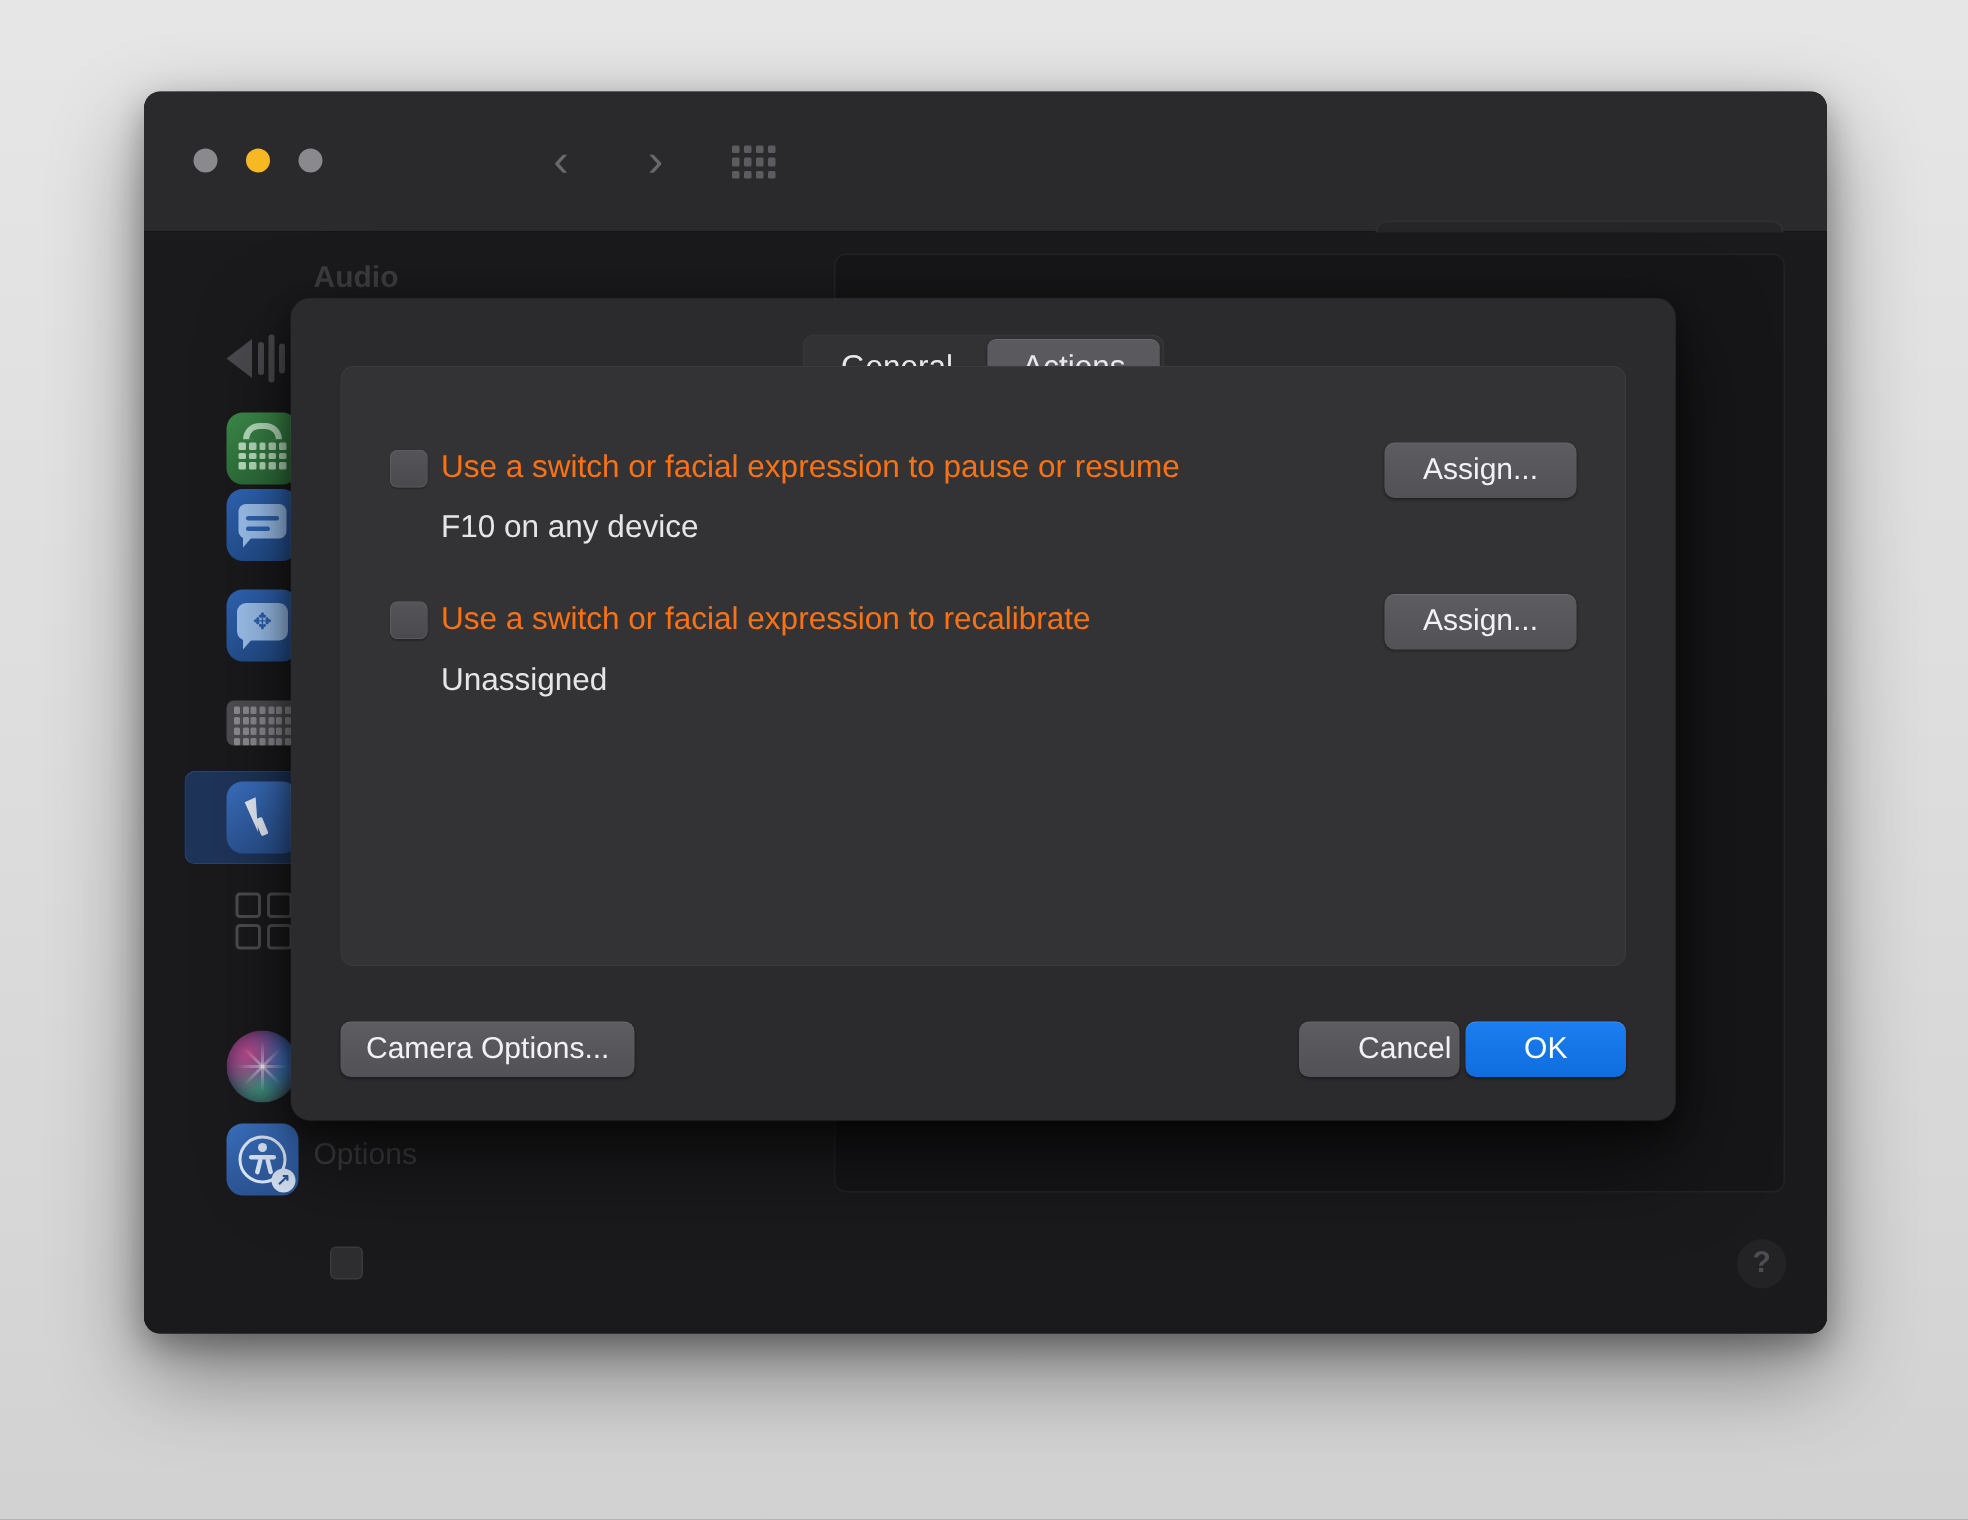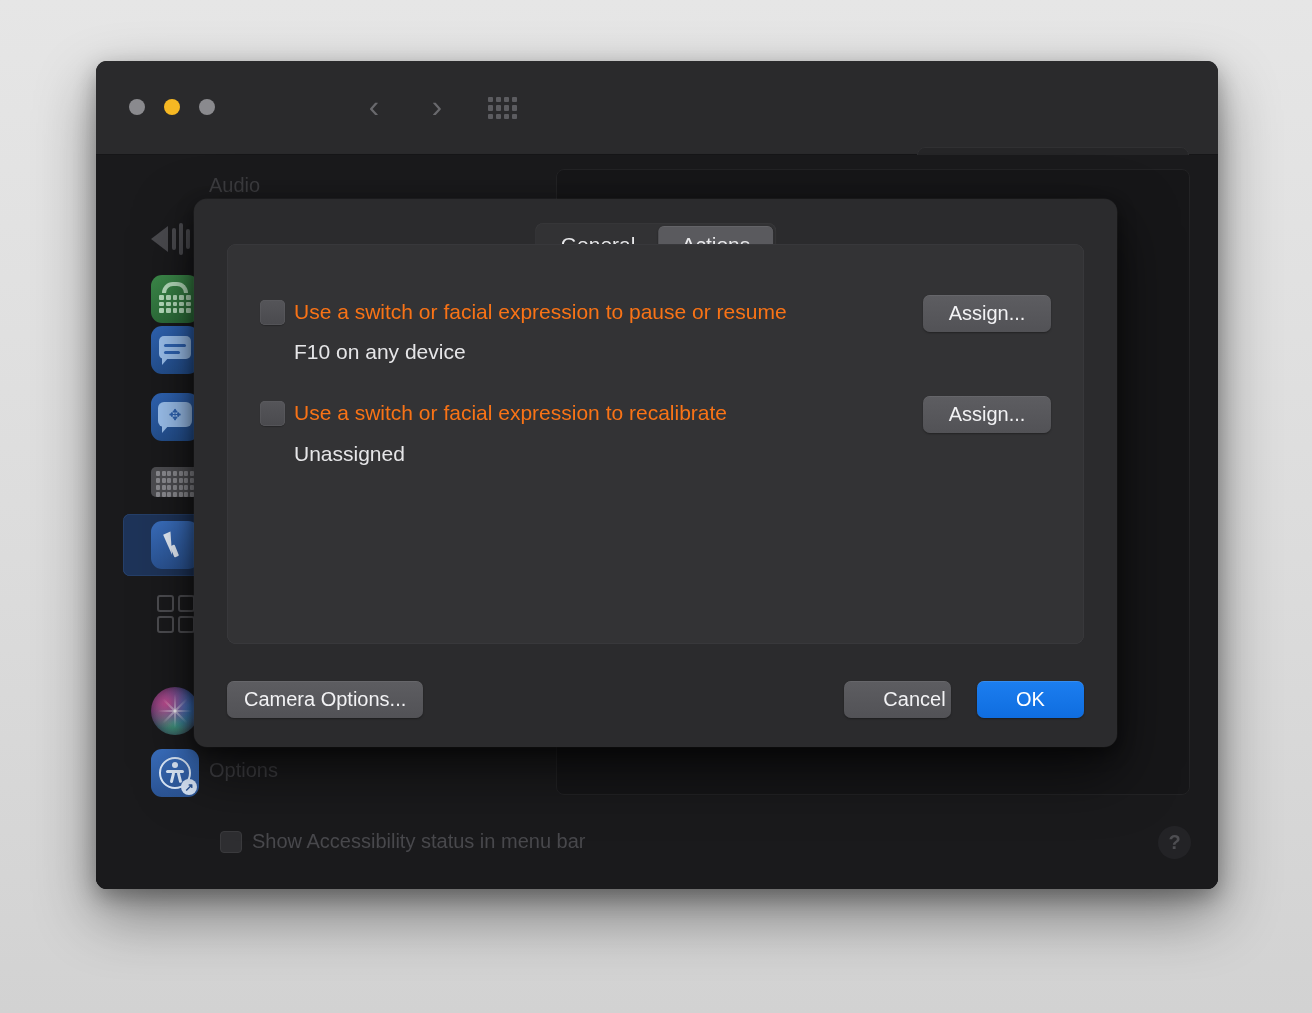--- a/index.html
+++ b/index.html
@@ -155,21 +155,21 @@
     left: 27px;
     top: 9px;
     width: 410px;
     height: 634px;
     overflow: hidden;
   }
 
   .grouphead {
     position: absolute;
     font-size: 20px;
-    font-weight: 400;
+    font-weight: 700;
     color: #3c3c3f;
     left: 86px;
   }
 
   .sb-row {
     position: absolute;
     left: 0;
     width: 393px;
     height: 62px;
     border-radius: 7px;
@@ -529,21 +529,21 @@
     left: 33px;
     top: 18px;
     height: 37px;
     line-height: 37px;
     padding: 0 17px;
     background: linear-gradient(180deg,#5d5d61,#525256);
     color: #f2f2f4;
     box-shadow: 0 1px 2px rgba(0,0,0,0.35), inset 0 0.5px 0 rgba(255,255,255,0.12);
   }
   .btn-cancel {
-    right: 166px;
+    right: 144px;
     top: 18px;
     width: 107px;
     height: 37px;
     line-height: 37px;
     background: linear-gradient(180deg,#5d5d61,#525256);
     color: #f2f2f4;
     box-shadow: 0 1px 2px rgba(0,0,0,0.35), inset 0 0.5px 0 rgba(255,255,255,0.12);
     padding-left: 34px;
   }
   .btn-ok {
@@ -730,21 +730,20 @@
           </span>
           <span class="sb-label">Options</span>
         </div>
 
       </div>
 
       <div class="content"></div>
 
       <div class="bottombar">
         <span class="bb-check"></span>
-        <span class="bb-label">Show Accessibility status in menu bar</span>
         <span class="help-btn">?</span>
       </div>
     </div>
   </div>
 
   <div class="dialog">
 
     <div class="segment">
       <span class="seg">General</span>
       <span class="seg active">Actions</span>

